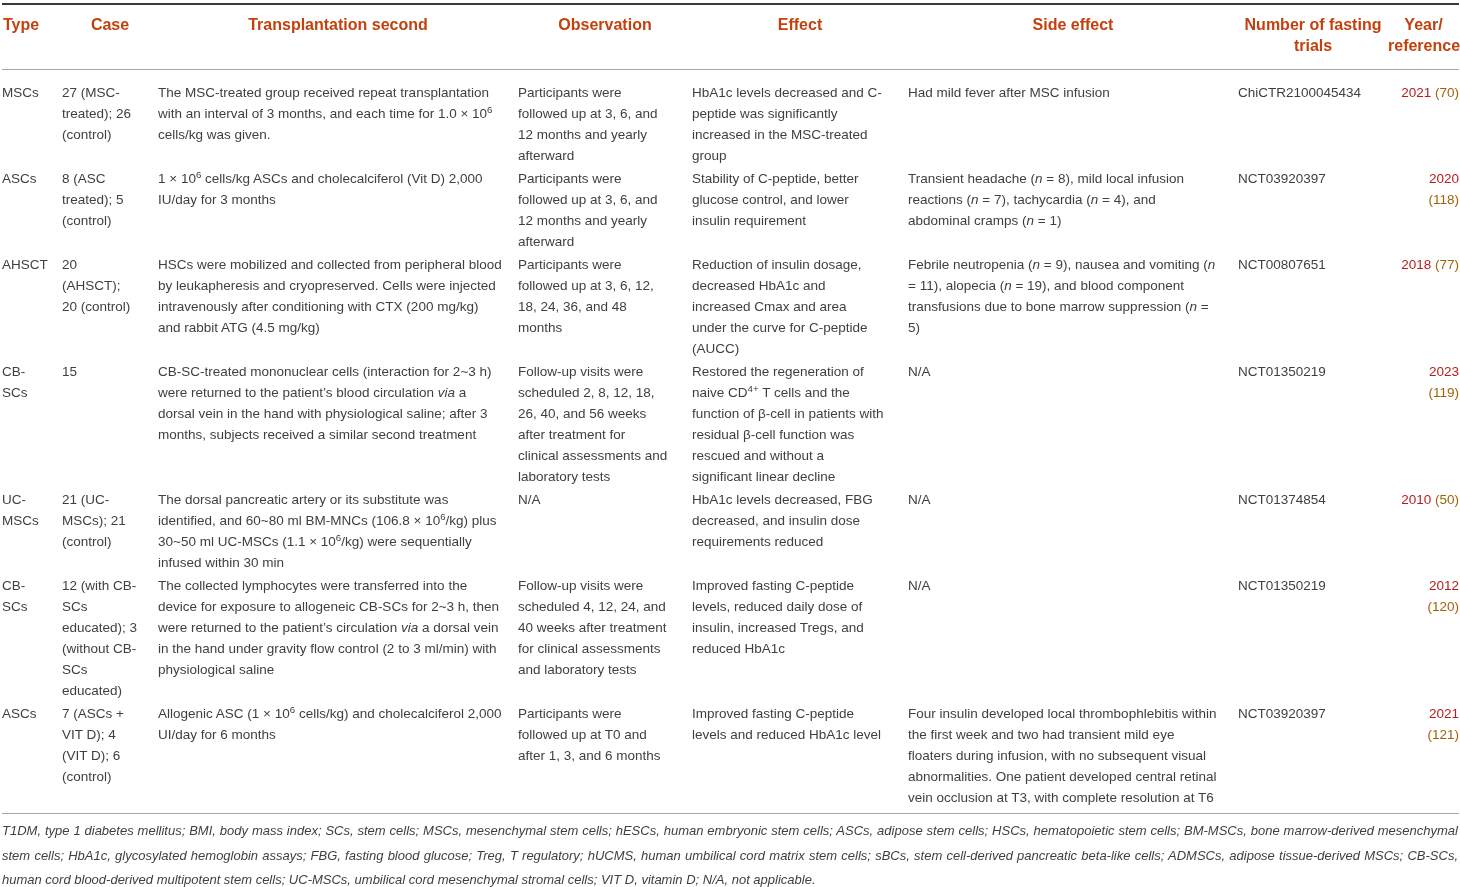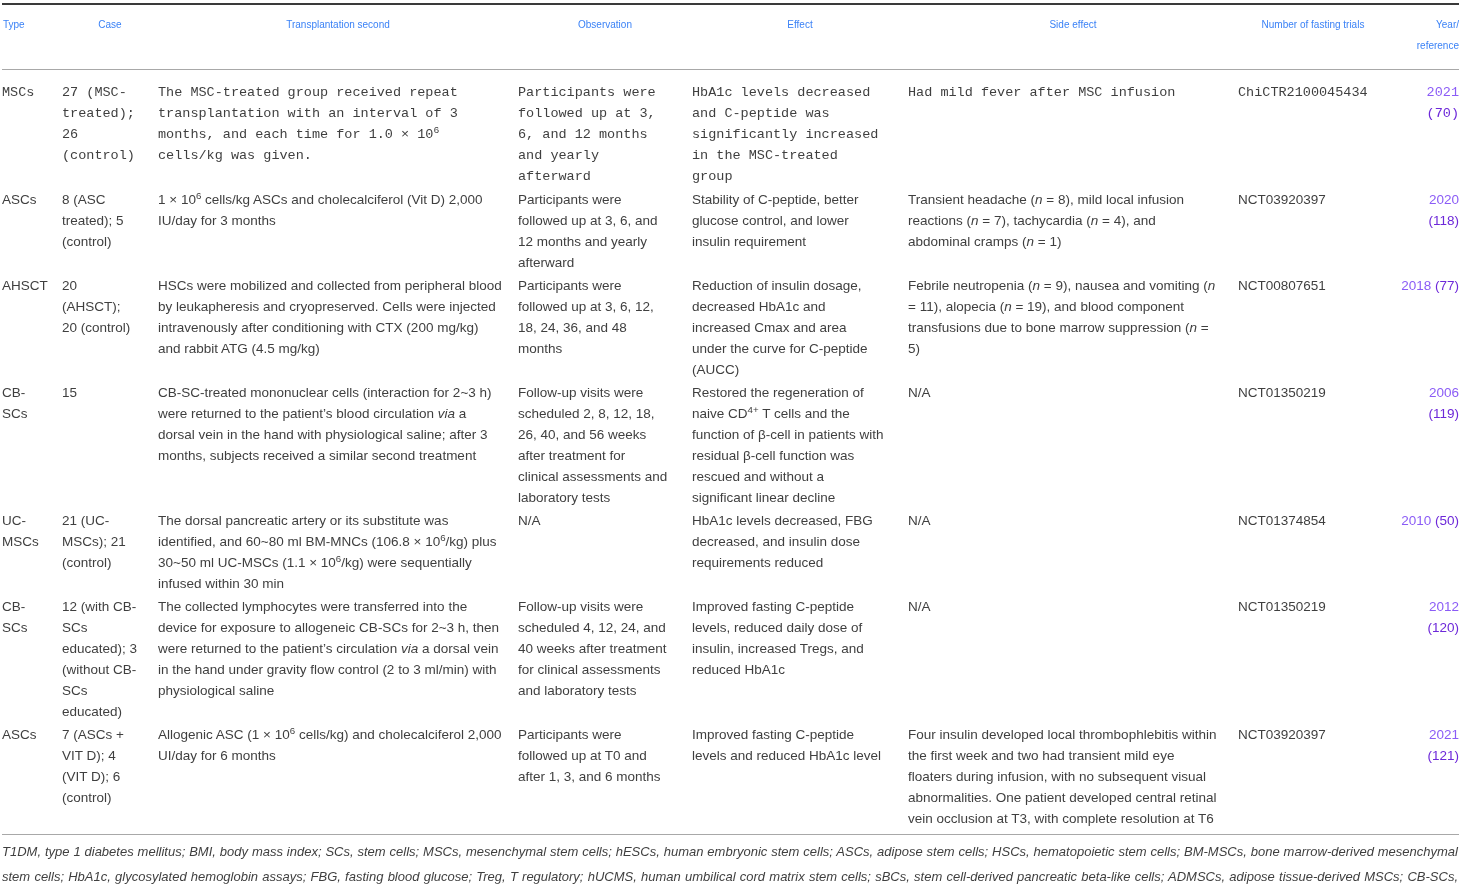--- a/index.html
+++ b/index.html
@@ -23,53 +23,53 @@
   col.w-type   { width:60px;  }
   col.w-case   { width:96px;  }
   col.w-method { width:360px; }
   col.w-obs    { width:174px; }
   col.w-effect { width:216px; }
   col.w-side   { width:330px; }
   col.w-trial  { width:150px; }
   col.w-year   { width:71px;  }
 
   thead th {
-    font-size:10px;
-    font-weight:normal;
-    color:#3b82f6;
+    font-size:16px;
+    font-weight:bold;
+    color:#c2410c;
     line-height:21px;
     text-align:center;
     vertical-align:top;
     padding:9px 0 13px 0;
     border-bottom:1px solid #a8a8a8;
   }
   thead th.c-type { text-align:left; padding-left:1px; }
-  thead th.c-year { white-space:pre-line;text-align:right; }
+  thead th.c-year { white-space:pre-line; }
 
   tbody td {
     font-size:13.5px;
     line-height:21px;
     vertical-align:top;
     padding:1px 0 1px 0;
     word-wrap:break-word;
   }
-  tbody tr:first-child td { padding-top:12px;font-family:Liberation Mono, monospace; }
+  tbody tr:first-child td { padding-top:12px; }
 
   td.c-type   { padding-right:13px; }
   td.c-case   { padding-right:20px; }
   td.c-method { padding-right:15px; }
   td.c-obs    { padding-right:24px; }
   td.c-effect { padding-right:24px; }
   td.c-side   { padding-right:20px; }
   td.c-trial  { padding-right:14px; }
   td.c-year   { text-align:right; padding-left:8px; }
 
   td sup { font-size:0.72em; line-height:0; vertical-align:super; }
-  .year { color:#8b5cf6; }
-  .ref  { color:#6d28d9;margin-top:6px; }
+  .year { color:#b91c1c; }
+  .ref  { color:#a16207;margin-top:6px; }
 
   .footnote {
     border-top:1px solid #a8a8a8;
     margin-top:4px;
     padding:5px 1px 0 0;
     font-size:13px;
     font-style:italic;
     line-height:24.5px;
     text-align:justify;
     color:#3f3f3f;
@@ -136,21 +136,21 @@
       <td class="c-year"><span class="year">2018</span> <span class="ref">(77)</span></td>
     </tr>
         <tr>
       <td class="c-type">CB-SCs</td>
       <td class="c-case">15</td>
       <td class="c-method">CB-SC-treated mononuclear cells (interaction for 2~3 h) were returned to the patient’s blood circulation <i>via</i> a dorsal vein in the hand with physiological saline; after 3 months, subjects received a similar second treatment</td>
       <td class="c-obs">Follow-up visits were scheduled 2, 8, 12, 18, 26, 40, and 56 weeks after treatment for clinical assessments and laboratory tests</td>
       <td class="c-effect">Restored the regeneration of naive CD<sup>4+</sup> T cells and the function of β-cell in patients with residual β-cell function was rescued and without a significant linear decline</td>
       <td class="c-side">N/A</td>
       <td class="c-trial">NCT01350219</td>
-      <td class="c-year"><span class="year">2006</span> <span class="ref">(119)</span></td>
+      <td class="c-year"><span class="year">2023</span> <span class="ref">(119)</span></td>
     </tr>
         <tr>
       <td class="c-type">UC-MSCs</td>
       <td class="c-case">21 (UC-MSCs); 21 (control)</td>
       <td class="c-method">The dorsal pancreatic artery or its substitute was identified, and 60~80 ml BM-MNCs (106.8 × 10<sup>6</sup>/kg) plus 30~50 ml UC-MSCs (1.1 × 10<sup>6</sup>/kg) were sequentially infused within 30 min</td>
       <td class="c-obs">N/A</td>
       <td class="c-effect">HbA1c levels decreased, FBG decreased, and insulin dose requirements reduced</td>
       <td class="c-side">N/A</td>
       <td class="c-trial">NCT01374854</td>
       <td class="c-year"><span class="year">2010</span> <span class="ref">(50)</span></td>

